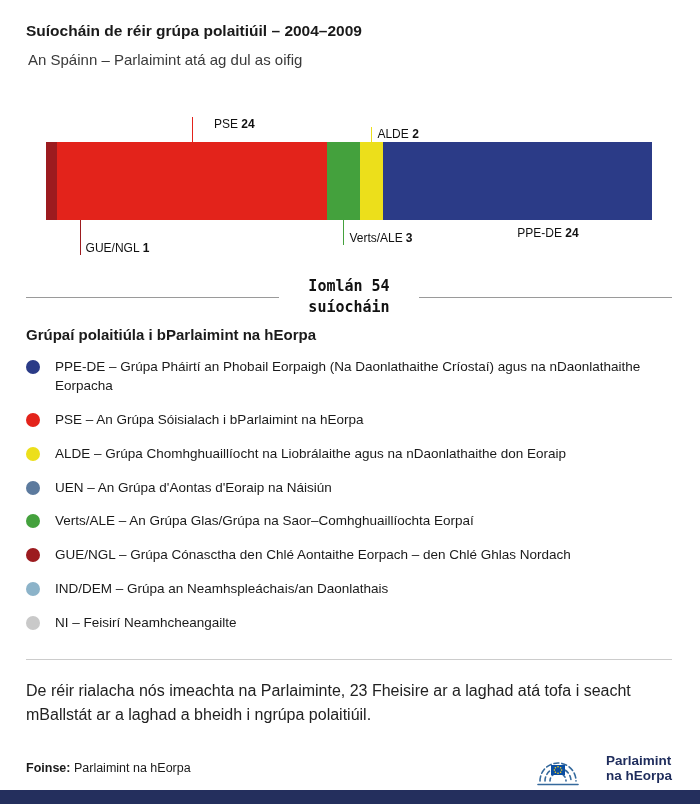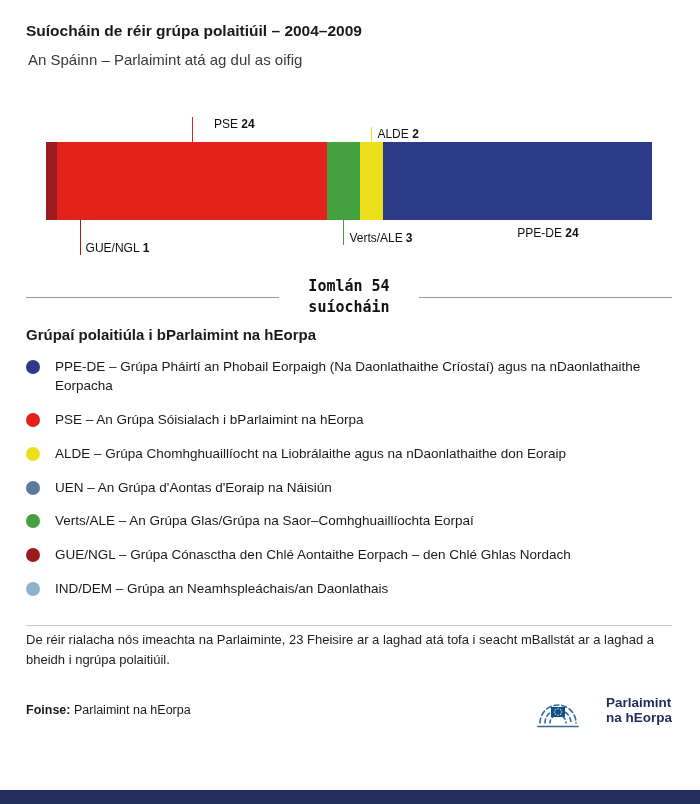--- a/index.html
+++ b/index.html
@@ -53,22 +53,22 @@
   .legend-title { font-size: 15px; font-weight: bold; margin: 8px 0 2px 0; }
   .legend-item { display: flex; align-items: flex-start; gap: 15px; margin-top: 15px; font-size: 13.5px; line-height: 1.4; }
   .dot { width: 14px; height: 14px; border-radius: 50%; flex: none; margin-top: 2px; background: #888; }
   .g-name { font-weight: normal; }
   .legend-text { max-width: 600px; }
 
   
   .note {
     margin-top: 26px;
     border-top: 1px solid #cccccc;
-    padding-top: 4px;
-    font-size: 13px; line-height: 1.5; color: #222;
+    padding-top: 19px;
+    font-size: 16px; line-height: 1.5; color: #222;
     max-width: 650px;
   }
   .source-row { display: flex; justify-content: space-between; align-items: center; margin-top: 20px; }
   .source { font-size: 12.5px; }
   .source .src-label { font-weight: bold; }
   .ep-logo { display: flex; align-items: center; gap: 24px; }
   .ep-logo-text { font-size: 13.5px; font-weight: bold; color: #1e2c5c; line-height: 1.15; }
 
   .bottom-bar { position: absolute; left: 0; right: 0; bottom: 0; height: 14px; background: #242f5d; }
 </style>
@@ -150,20 +150,24 @@
       <span class="dot" style="background-color: rgb(68, 161, 61);"></span>
       <span class="legend-text"><span class="g-name">Verts/ALE –</span> <span>An Grúpa Glas/Grúpa na Saor–Comhghuaillíochta Eorpaí</span></span>
     </div>
     <div class="legend-item">
       <span class="dot" style="background-color: rgb(156, 27, 31);"></span>
       <span class="legend-text"><span class="g-name">GUE/NGL –</span> <span>Grúpa Cónasctha den Chlé Aontaithe Eorpach – den Chlé Ghlas Nordach</span></span>
     </div>
     <div class="legend-item">
       <span class="dot" style="background-color: rgb(140, 179, 201);"></span>
       <span class="legend-text"><span class="g-name">IND/DEM –</span> <span>Grúpa an Neamhspleáchais/an Daonlathais</span></span>
+    </div>
+    <div class="legend-item">
+      <span class="dot" style="background-color: rgb(201, 201, 201);"></span>
+      <span class="legend-text"><span class="g-name">NI –</span> <span>Feisirí Neamhcheangailte</span></span>
     </div>
   </div>
 
   <div class="note">De réir rialacha nós imeachta na Parlaiminte, 23 Fheisire ar a laghad atá tofa i seacht mBallstát ar a laghad a bheidh i ngrúpa polaitiúil.</div>
 
   <div class="source-row">
     <div class="source">
       <span class="src-label">Foinse:</span>
       <span>Parlaimint na hEorpa</span>
     </div>

